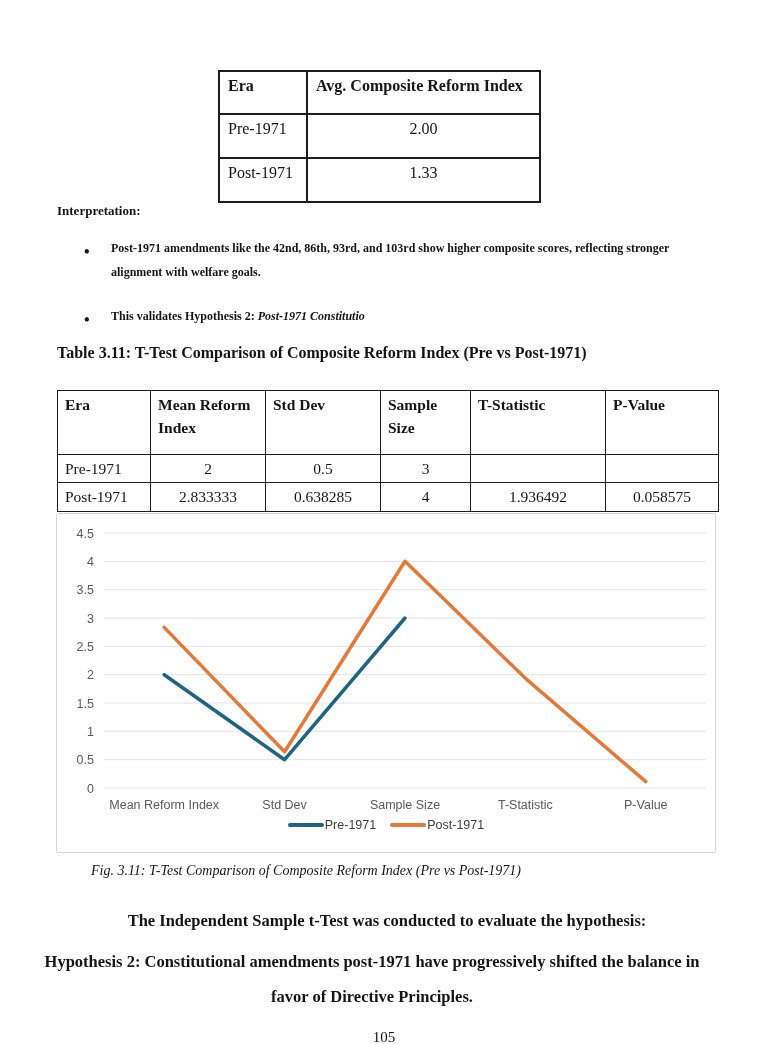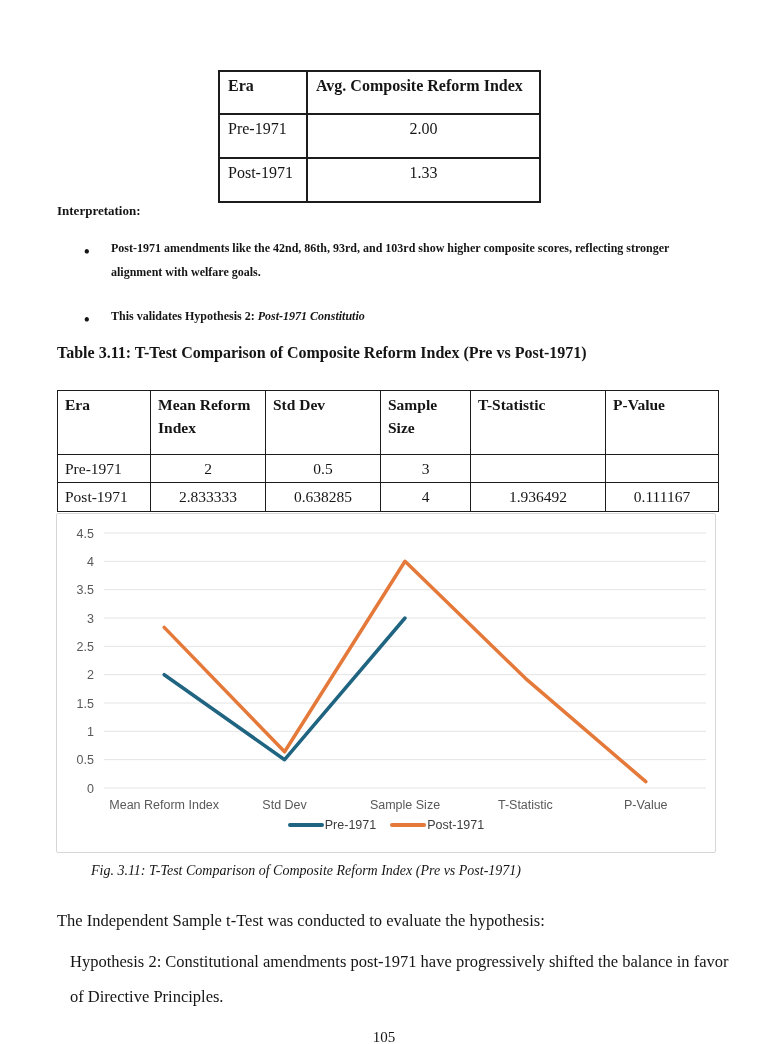--- a/index.html
+++ b/index.html
@@ -19,21 +19,21 @@
   .summary-table th { text-align:left; font-weight:bold; height:43px; }
   .summary-table td { font-weight:normal; height:44px; }
   .summary-table td.num { text-align:center; }
 
   
   .bold-head { font-weight:bold; font-size:13px; }
   .bullet-list { width:620px; }
   .bullet-item { display:flex; margin-bottom:20px; }
   .bullet-marker { width:27px; font-size:16px; font-weight:bold; line-height:2; }
   .bullet-text { width:575px; font-size:12px; font-weight:bold; line-height:2; }
-  .para { font-size:16.5px; font-weight:normal; line-height:2.15; width:660px; }
+  .para { font-size:16.5px; font-weight:bold; line-height:2.15; width:660px;text-align:center; }
   .caption-bold { font-weight:bold; font-size:16px; }
   .fig-caption { font-style:italic; font-size:14px; width:612px; text-align:center; }
 
   
   .ttest-table { border-collapse:collapse; table-layout:fixed; }
   .ttest-table th, .ttest-table td {
     border:1.5px solid #1c1c1c; vertical-align:top; padding:2px 7px;
     font-size:15.5px; line-height:1.5;
   }
   .ttest-table th { text-align:left; font-weight:bold; height:64px; }
@@ -121,21 +121,21 @@
     <td class="num">3</td>
     <td class="num"></td>
     <td class="num"></td>
   </tr>
   <tr>
     <td>Post-1971</td>
     <td class="num">2.833333</td>
     <td class="num">0.638285</td>
     <td class="num">4</td>
     <td class="num">1.936492</td>
-    <td class="num">0.111167</td>
+    <td class="num">0.058575</td>
   </tr>
 </tbody>
   </table>
 
 <div class="chart-box abs" style="left:56px; top:513px;">
   <svg id="chart-svg" width="658" height="302" viewBox="0 0 658 302">
       <line x1="47" x2="649" y1="274" y2="274" stroke="#e4e4e4" stroke-width="1"></line>
       <text x="37" y="278.5" text-anchor="end" fill="#595959" font-size="12.5" font-family="Liberation Sans, sans-serif">0</text>
       <line x1="47" x2="649" y1="245.66666666666666" y2="245.66666666666666" stroke="#e4e4e4" stroke-width="1"></line>
       <text x="37" y="250.16666666666666" text-anchor="end" fill="#595959" font-size="12.5" font-family="Liberation Sans, sans-serif">0.5</text>
@@ -172,15 +172,15 @@
         <span class="legend-swatch" style="background: rgb(228, 121, 58);"></span>
         <span class="legend-label">Post-1971</span>
       </div>
     </div>
 </div>
 
 <div class="fig-caption abs" style="left:0; top:863px;">Fig. 3.11: T-Test Comparison of Composite Reform Index (Pre vs Post-1971)</div>
 
 <div class="para abs" style="left:57px; top:903px;">The Independent Sample t-Test was conducted to evaluate the hypothesis:</div>
 
-<div class="para abs" style="left:70px; top:944px;">Hypothesis 2: Constitutional amendments post-1971 have progressively shifted the balance in favor of Directive Principles.</div>
+<div class="para abs" style="left:42px; top:944px;">Hypothesis 2: Constitutional amendments post-1971 have progressively shifted the balance in favor of Directive Principles.</div>
 
 <div class="page-number abs" style="left:0; top:1029px;">105</div>
 
 </body></html>

